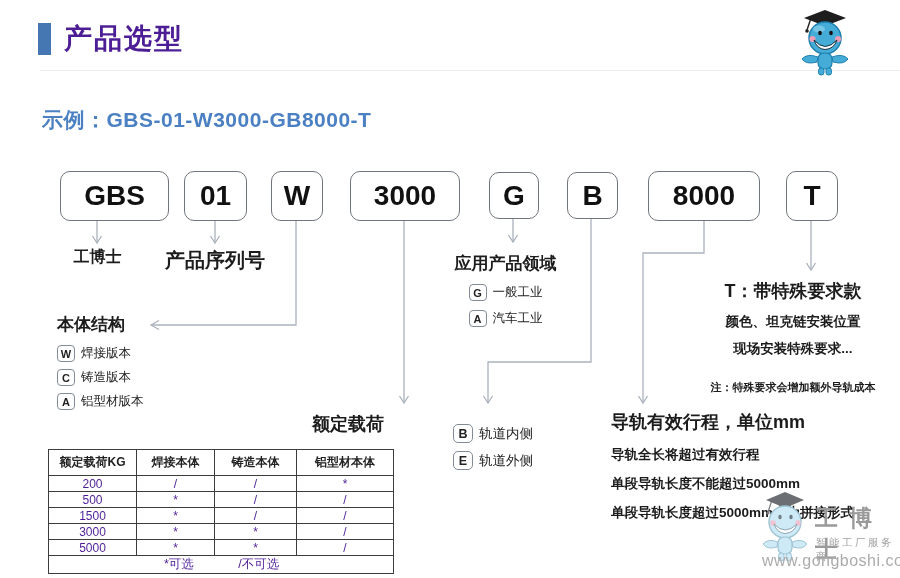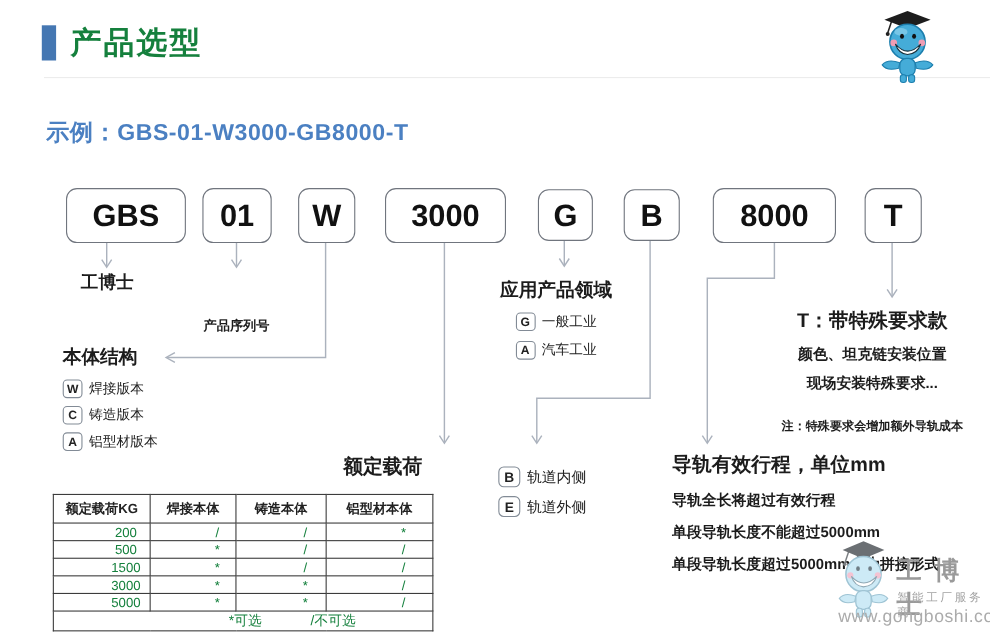--- a/index.html
+++ b/index.html
@@ -2,21 +2,21 @@
 <html><head>
 <meta charset="utf-8">
 <style>
   html,body{margin:0;padding:0;background:#fff;}
   .canvas{position:relative;width:900px;height:578px;background:#fff;overflow:hidden;
           font-family:"Liberation Sans","DejaVu Sans",sans-serif;color:#1c1c1c;}
   .abs{position:absolute;}
 
   
   .accent-bar{left:38px;top:23px;width:13px;height:32px;background:#4577b2;}
-  .page-title{left:64px;top:20px;font-size:28px;font-weight:bold;color:#15803d;letter-spacing:2px;}
+  .page-title{left:64px;top:20px;font-size:28px;font-weight:bold;color:#4c1d95;letter-spacing:2px;}
   .header-sep{left:40px;top:70px;width:860px;height:1px;background:#ececec;}
   .example-line{left:42px;top:106px;font-size:21px;font-weight:bold;color:#4b80c2;letter-spacing:.5px;}
 
   
   .codebox-lg{display:flex;align-items:center;justify-content:center;
               border:1.6px solid #70757e;border-radius:10px;background:#fff;
               font-size:28px;font-weight:bold;color:#111;}
 
   
   .wires{left:0;top:0;width:900px;height:578px;pointer-events:none;}
@@ -31,21 +31,21 @@
   .minibox.lg{width:18px;height:17px;font-size:12.5px;border-radius:5px;}
   .optrow{display:flex;align-items:center;font-size:12.5px;color:#222;}
   .optrow.center-row{justify-content:center;}
 
   
   table.loadtab{border-collapse:collapse;table-layout:fixed;width:345px;
                 border:1.5px solid #3c3c3c;font-family:inherit;}
   table.loadtab th,table.loadtab td{border:1px solid #3c3c3c;text-align:center;
                 padding:0;overflow:hidden;white-space:nowrap;}
   table.loadtab th{height:25px;font-size:12px;font-weight:bold;color:#222;}
-  table.loadtab td{height:15px;font-size:12px;color:#15803d;padding-left:44px;}
+  table.loadtab td{height:15px;font-size:12px;color:#4c1d95;}
   table.loadtab tr.footrow td{text-align:left;height:16px;font-size:12.5px;}
   table.loadtab tr.footrow td span.opt1{padding-left:115px;}
   table.loadtab tr.footrow td span.opt2{margin-left:41px;}
 
   
   .tblock{width:200px;text-align:center;}
 
   
   .wm{color:#9e9e9e;}
   .wm-brand{font-family:"Liberation Serif","DejaVu Serif",serif;font-weight:bold;
@@ -107,21 +107,21 @@
   <div class="abs codebox-lg" style="left:60px;top:171px;width:107px;height:48px;">GBS</div>
   <div class="abs codebox-lg" style="left:184px;top:171px;width:61px;height:48px;">01</div>
   <div class="abs codebox-lg" style="left:271px;top:171px;width:50px;height:48px;">W</div>
   <div class="abs codebox-lg" style="left:350px;top:171px;width:108px;height:48px;">3000</div>
   <div class="abs codebox-lg" style="left:489px;top:172px;width:48px;height:45px;">G</div>
   <div class="abs codebox-lg" style="left:567px;top:172px;width:49px;height:45px;">B</div>
   <div class="abs codebox-lg" style="left:648px;top:171px;width:110px;height:48px;">8000</div>
   <div class="abs codebox-lg" style="left:786px;top:171px;width:50px;height:48px;">T</div>
 
   <div class="abs blabel center" style="left:55px;top:247px;width:85px;font-size:16px;">工博士</div>
-  <div class="abs blabel center" style="left:163px;top:247px;width:104px;font-size:12px;margin-top:41px;">产品序列号</div>
+  <div class="abs blabel center" style="left:163px;top:247px;width:104px;font-size:20px;">产品序列号</div>
 
   <div class="abs" style="left:428px;top:252px;width:155px;">
     <div class="blabel center" style="font-size:17px;">应用产品领域</div>
     <div class="optrow center-row" style="margin-top:9px;">
       <span class="minibox">G</span>
       <span>一般工业</span>
     </div>
     <div class="optrow center-row" style="margin-top:9px;">
       <span class="minibox">A</span>
       <span>汽车工业</span>

